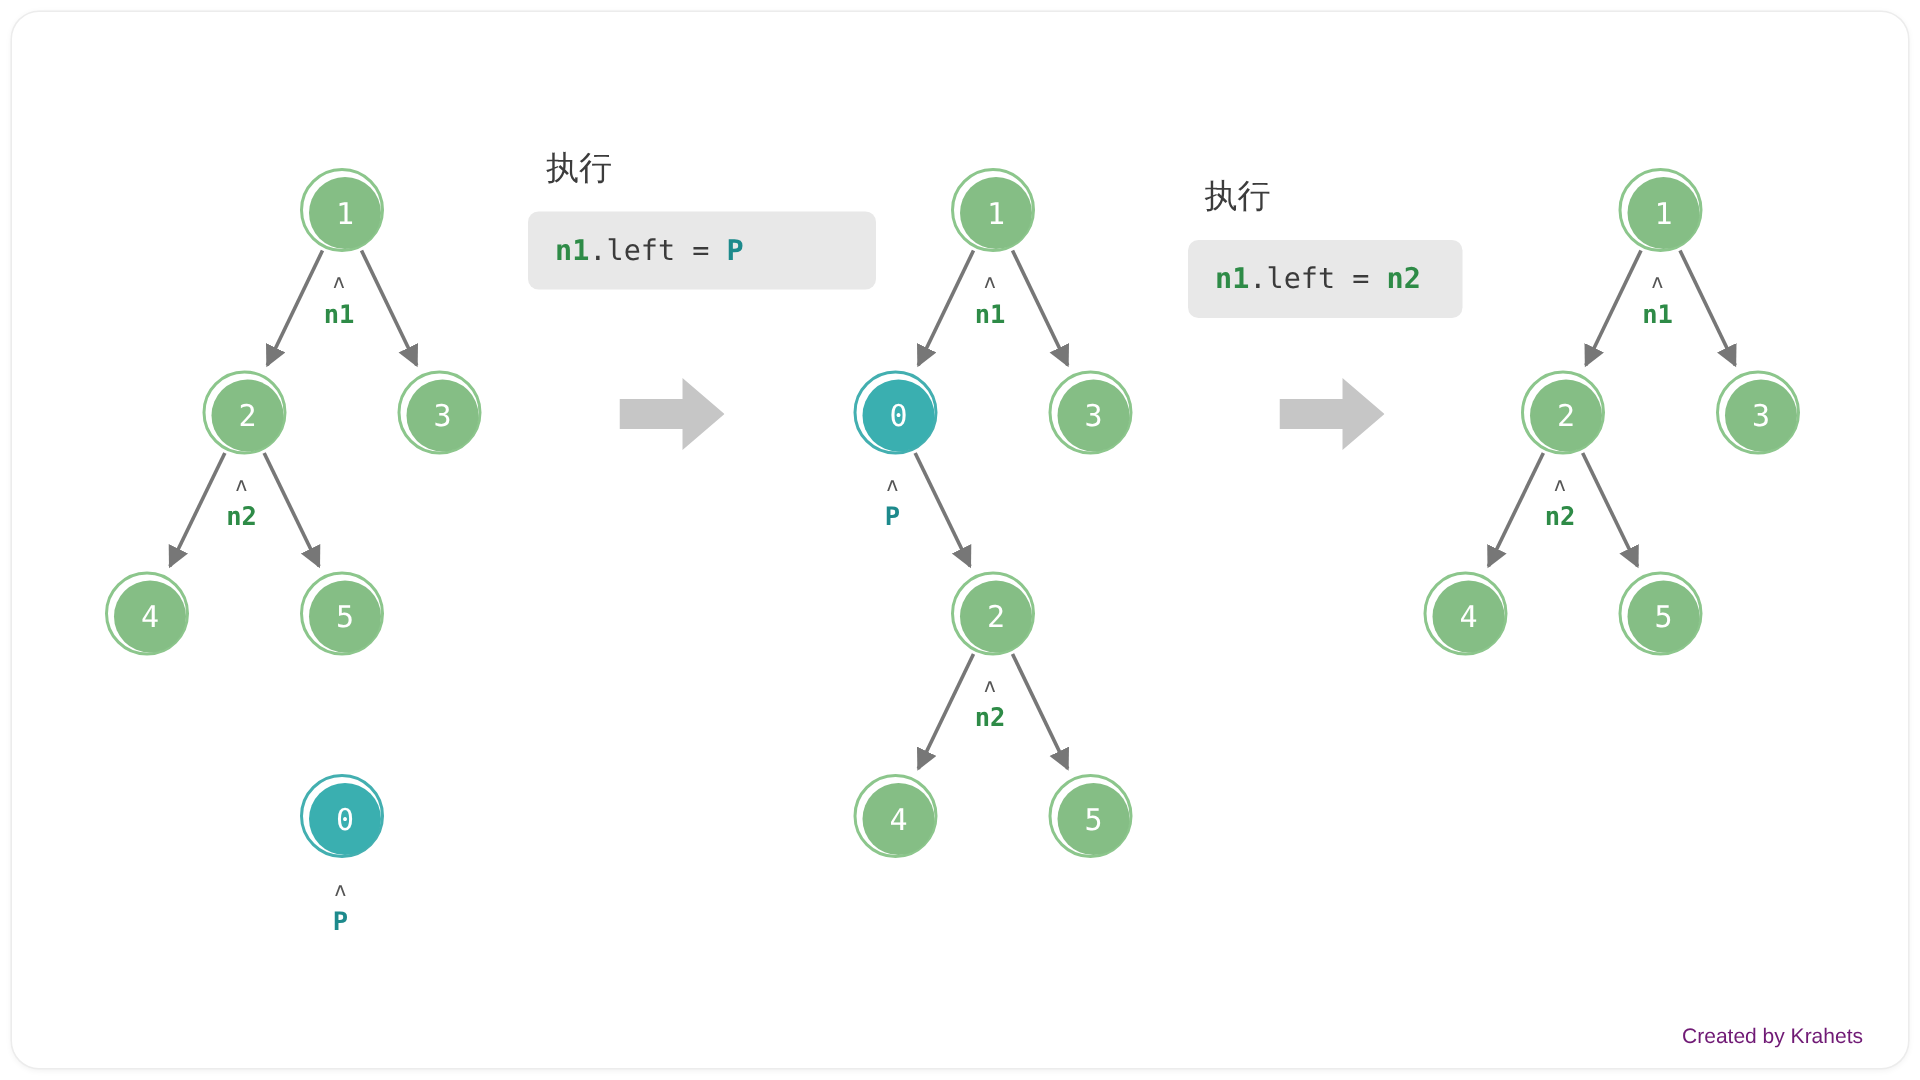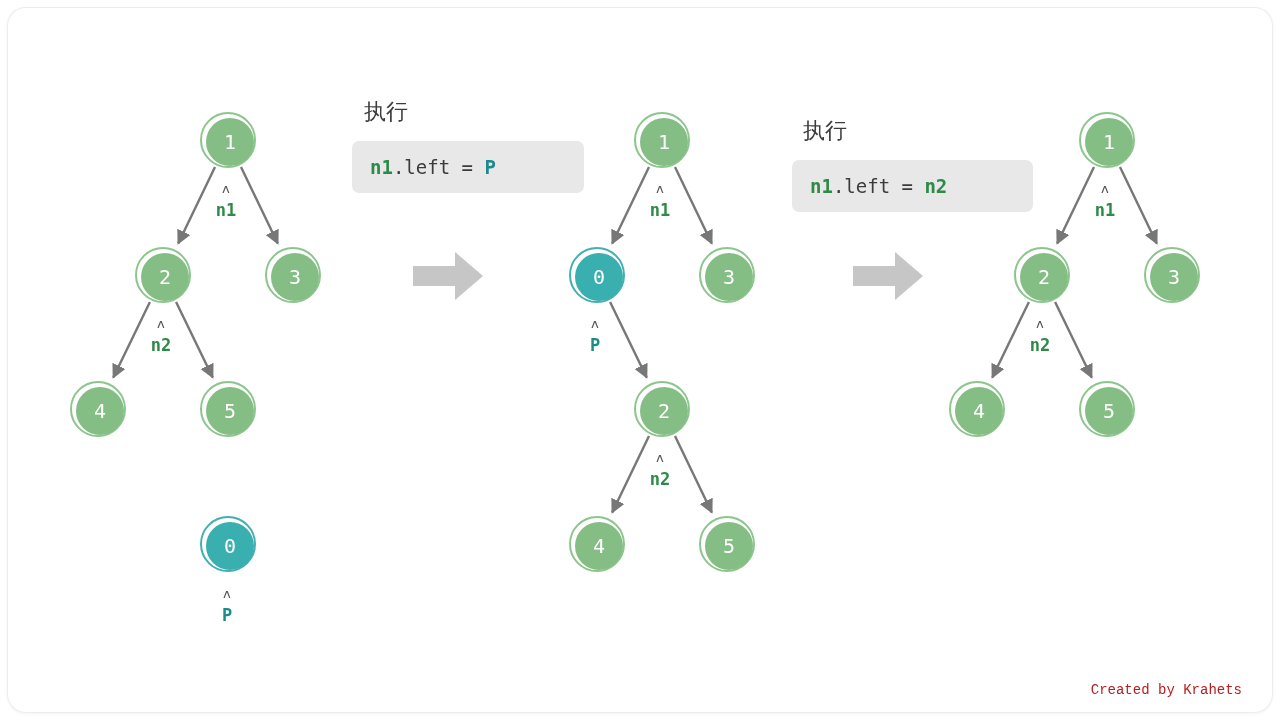--- a/index.html
+++ b/index.html
@@ -102,23 +102,23 @@
   .codebox .p{ color:#1d8a8c; font-weight:bold; }
   .codebox .op{ color:#3b3b3b; }
 
   
   .bigarrow{ position:absolute; }
 
   
   .watermark{
     position:absolute;
     right:38px;bottom:22px;
-    font-family:Liberation Mono, monospace;
+    font-family:Liberation Sans, sans-serif;
     font-size:14px;
-    color:#b91c1c;
+    color:#701a75;
     user-select:none;
     white-space:nowrap;
   }
 </style>
 </head>
 <body>
 
 <div id="canvas">
   <div class="card"></div>
 
@@ -274,16 +274,16 @@
           <path d="M0,14 L42,14 L42,0 L70,24 L42,48 L42,34 L0,34 Z" fill="#c6c6c6"></path>
         </svg></div>
     </div>
 
   <div class="caption" id="caption-1" style="left:364px;top:97px;">执行</div>
 
   <div class="codebox" id="code-block-1" style="left:352px;top:141px;width:232px;"><div><span class="v">n1</span><span class="op">.left = </span><span class="p">P</span></div></div>
 
   <div class="caption" id="caption-2" style="left:803px;top:116px;">执行</div>
 
-  <div class="codebox" id="code-block-2" style="left:792px;top:160px;width:241px;"><div><span class="v">n1</span><span class="op">.left = </span><span class="v">n2</span></div></div>
+  <div class="codebox" id="code-block-2" style="left:792px;top:160px;width:183px;"><div><span class="v">n1</span><span class="op">.left = </span><span class="v">n2</span></div></div>
 
   <div class="watermark">Created by Krahets</div>
 </div>
 
 </body></html>

